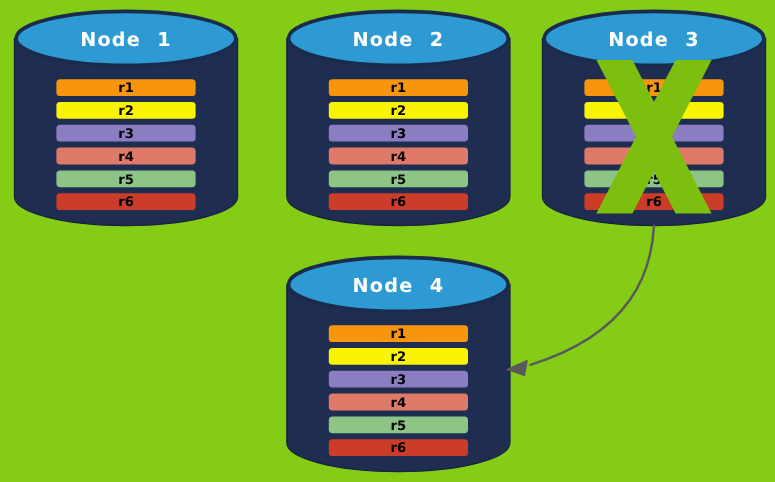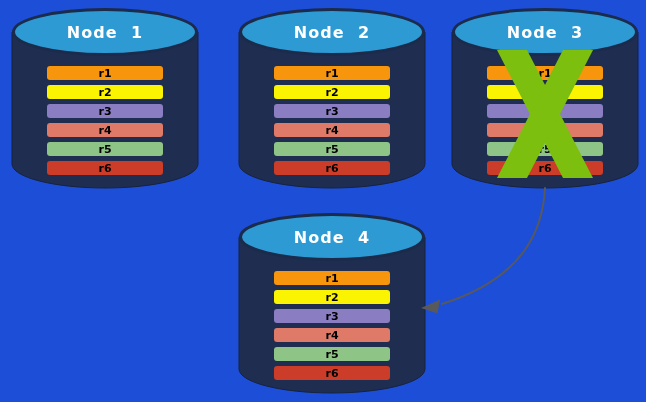--- a/index.html
+++ b/index.html
@@ -5,21 +5,21 @@
   html, body {
     margin: 0;
     padding: 0;
     background: #FFFFFF;
     font-family: "DejaVu Sans", "Liberation Sans", sans-serif;
   }
   .canvas {
     position: relative;
     width: 646px;
     height: 402px;
-    background: #1d4ed8;
+    background: #84cc16;
     overflow: hidden;
   }
   svg { display: block; }
   .cyl-top {
     stroke: #1A2B4C;
     stroke-width: 3px;
   }
   .cyl-body {
     stroke: #16233F;
     stroke-width: 1px;

